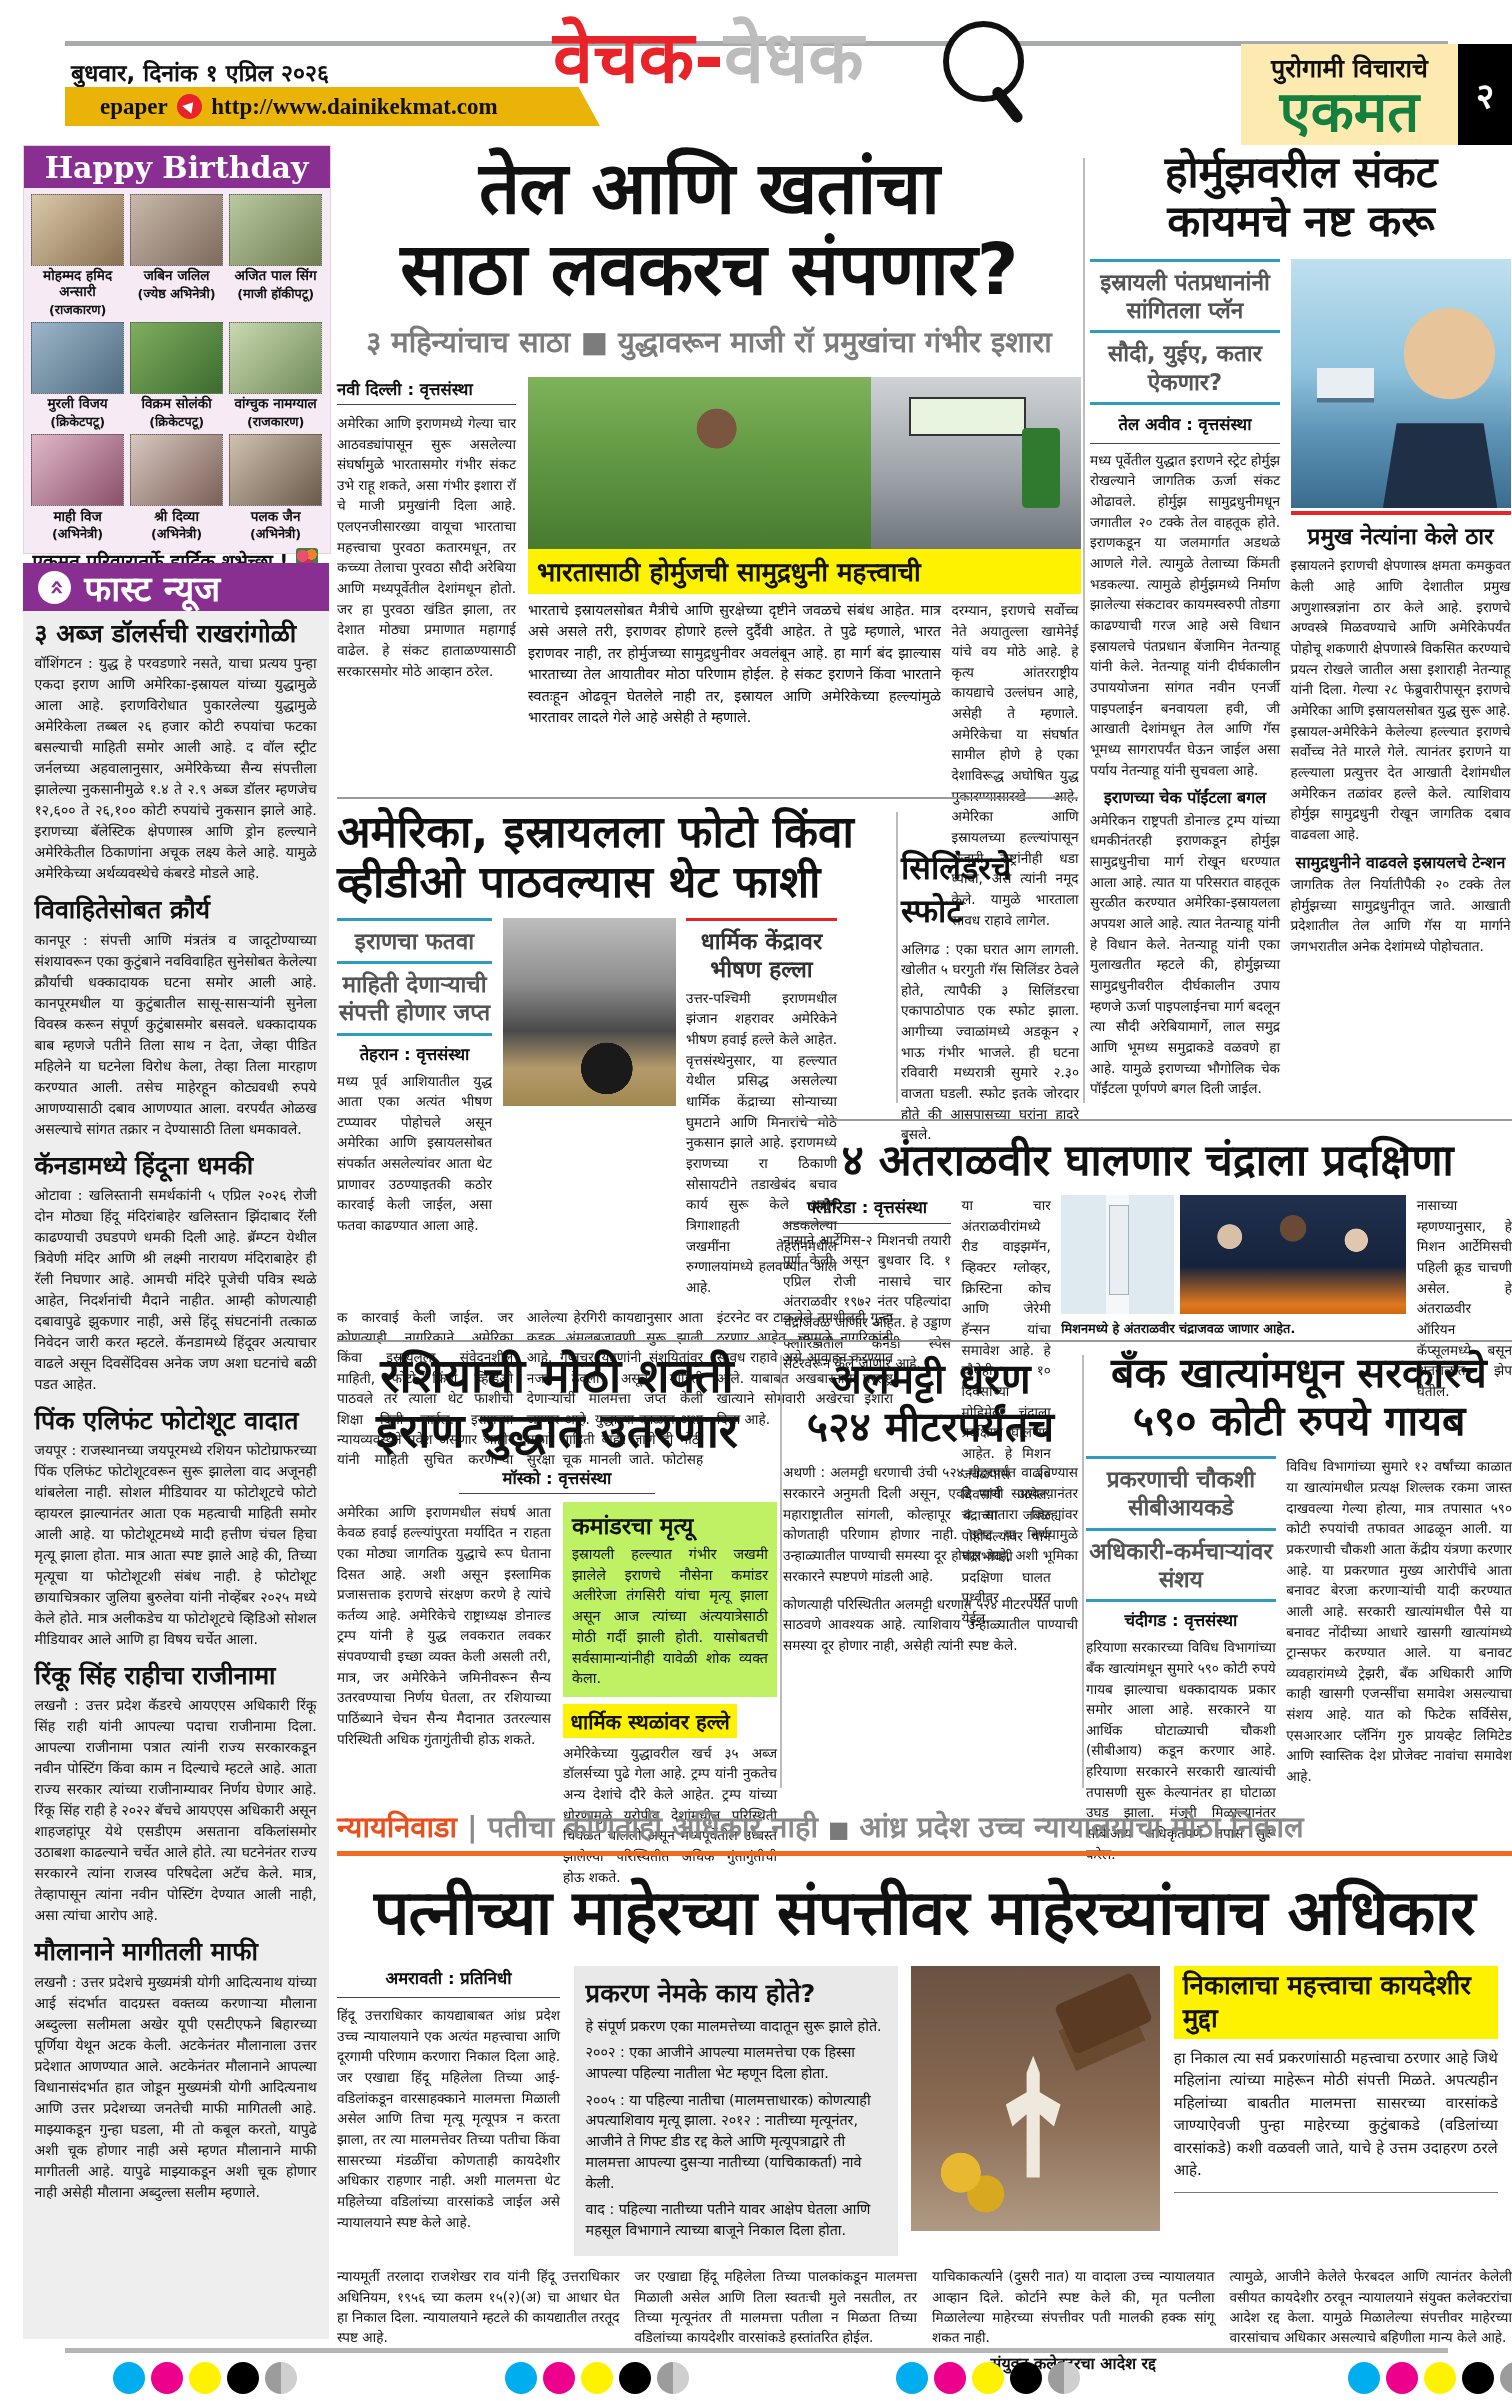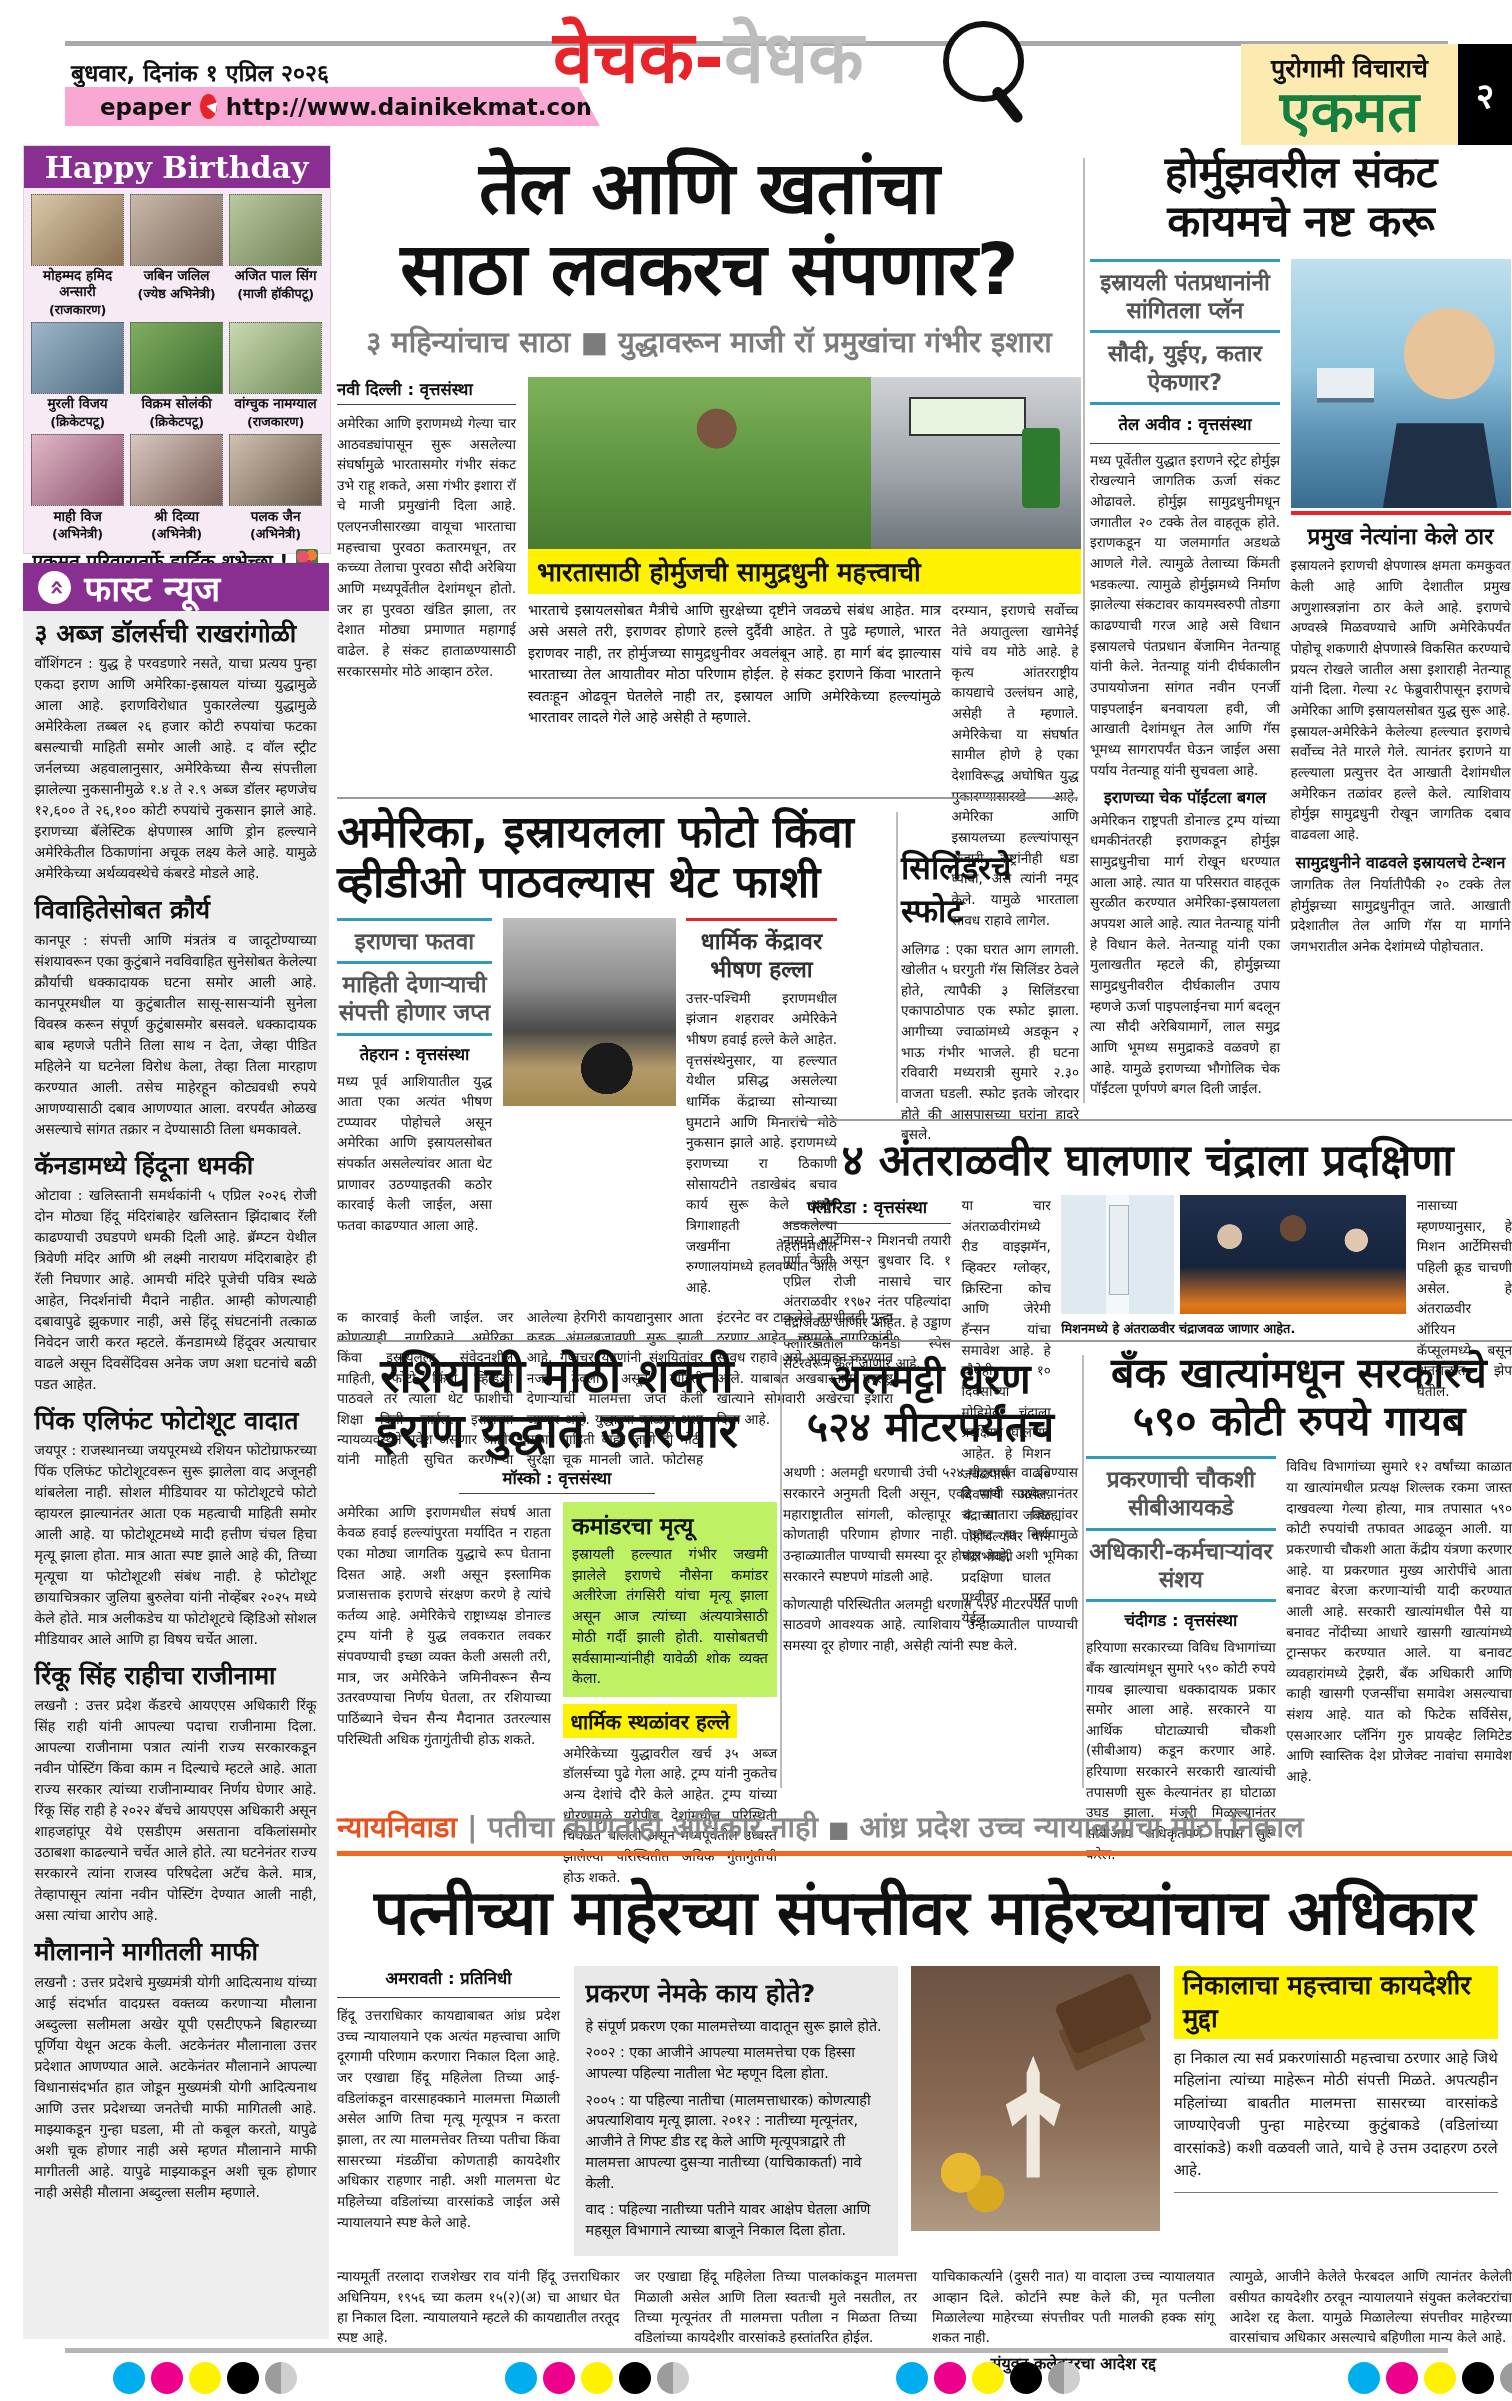--- a/index.html
+++ b/index.html
@@ -4,22 +4,22 @@
 <style>
   html,body{margin:0;padding:0;background:#ffffff;}
   .page{position:relative;width:1512px;height:2401px;background:#fff;overflow:hidden;
         font-family:"DejaVu Sans","Liberation Sans",sans-serif;color:#111;}
   .abs{position:absolute;}
   .jst{text-align:justify;}
 
   
   .top-rule{left:65px;top:41px;width:1383px;height:4.5px;background:#a8aaad;}
   .mh-date{left:71px;top:56px;font-size:23px;font-weight:bold;}
-  .epaper-band{left:65px;top:87px;width:535px;height:39px;background:#f9a8d4;
-    clip-path:polygon(0 0,96% 0,100% 100%,0 100%);display:flex;align-items:center;gap:9px;padding-left:35px;box-sizing:border-box;}
+  .epaper-band{left:65px;top:87px;width:535px;height:39px;background:#eab308;
+    clip-path:polygon(0 0,96% 0,100% 100%,0 100%);display:flex;align-items:center;gap:9px;padding-left:35px;box-sizing:border-box;font-family:Liberation Serif, serif;}
   .epaper-band .lbl{font-size:23px;font-weight:bold;}
   .cursor-icon{width:25.6px;height:25.6px;border-radius:50%;background:#e8232a;position:relative;display:inline-block;}
   .cursor-icon:before{content:"";position:absolute;left:7.5px;top:6.8px;width:0;height:0;
     border-left:6px solid transparent;border-right:6px solid transparent;border-bottom:10.5px solid #fff;transform:rotate(40deg);}
   .logo-wrap{left:553px;top:4.5px;width:422px;height:120px;font-size:72px;font-weight:bold;white-space:nowrap;}
   .logo-a{color:#e8232a;}
   .logo-b{color:#bcbcbc;}
   .magnifier{left:943px;top:21px;width:69px;height:69px;border:6.8px solid #111;border-radius:50%;background:#fff;}
   .mag-handle{left:1002px;top:84px;width:10.5px;height:42px;background:#111;transform:rotate(-38deg);border-radius:5.3px;}
   .tagline-box{left:1241px;top:44px;width:217px;height:101px;background:#fdeab0;display:flex;flex-direction:column;align-items:center;justify-content:center;}
@@ -30,21 +30,21 @@
 
   
   .birthday{left:22.6px;top:145px;width:306px;height:407px;background:#f6ebf4;border:0.8px solid #e3d2e0;}
   .bd-head{height:42px;background:#8a2f92;color:#fff;display:flex;align-items:center;justify-content:center;
     font-family:"DejaVu Serif","Liberation Serif",serif;font-size:30px;font-weight:bold;}
   .bd-grid{display:grid;grid-template-columns:repeat(3,1fr);gap:4.5px 6px;padding:6px 7.5px 0 7.5px;}
   .bd-cell{text-align:center;}
   .bd-photo{width:100%;height:72px;border:1.5px dotted #666;box-sizing:border-box;}
   .bd-name{font-size:13.6px;font-weight:bold;line-height:1.15;margin-top:2.3px;}
   .bd-role{font-size:12.8px;font-weight:bold;}
-  .bd-foot{display:flex;align-items:center;gap:7.5px;padding:6px 9px;font-size:19px;font-weight:bold;}
+  .bd-foot{display:flex;align-items:flex-start;gap:7.5px;padding:6px 9px;font-size:19px;font-weight:bold;}
   .flower-icon{width:22.6px;height:25.6px;background:
      radial-gradient(circle at 30% 30%,#e8506e 0 6px,transparent 6px),
      radial-gradient(circle at 70% 25%,#f08030 0 5.3px,transparent 5.3px),
      radial-gradient(circle at 50% 60%,#c03060 0 6px,transparent 6px),
      linear-gradient(#3f7f3f,#3f7f3f);background-repeat:no-repeat;border-radius:3px;}
   .p1{background:linear-gradient(135deg,#d9c9a8,#8a6f52);} .p2{background:linear-gradient(135deg,#c9b9a9,#7d6a5d);}
   .p3{background:linear-gradient(135deg,#b9c9a0,#6f7d52);} .p4{background:linear-gradient(135deg,#9db6c9,#4f6b80);}
   .p5{background:linear-gradient(135deg,#7fae5f,#3d6b2f);} .p6{background:linear-gradient(135deg,#c9d9b0,#708a5a);}
   .p7{background:linear-gradient(135deg,#e0b8c8,#8a4f6a);} .p8{background:linear-gradient(135deg,#d8c8c0,#7a5f57);}
   .p9{background:linear-gradient(135deg,#cfc0b0,#6a5a4a);}

